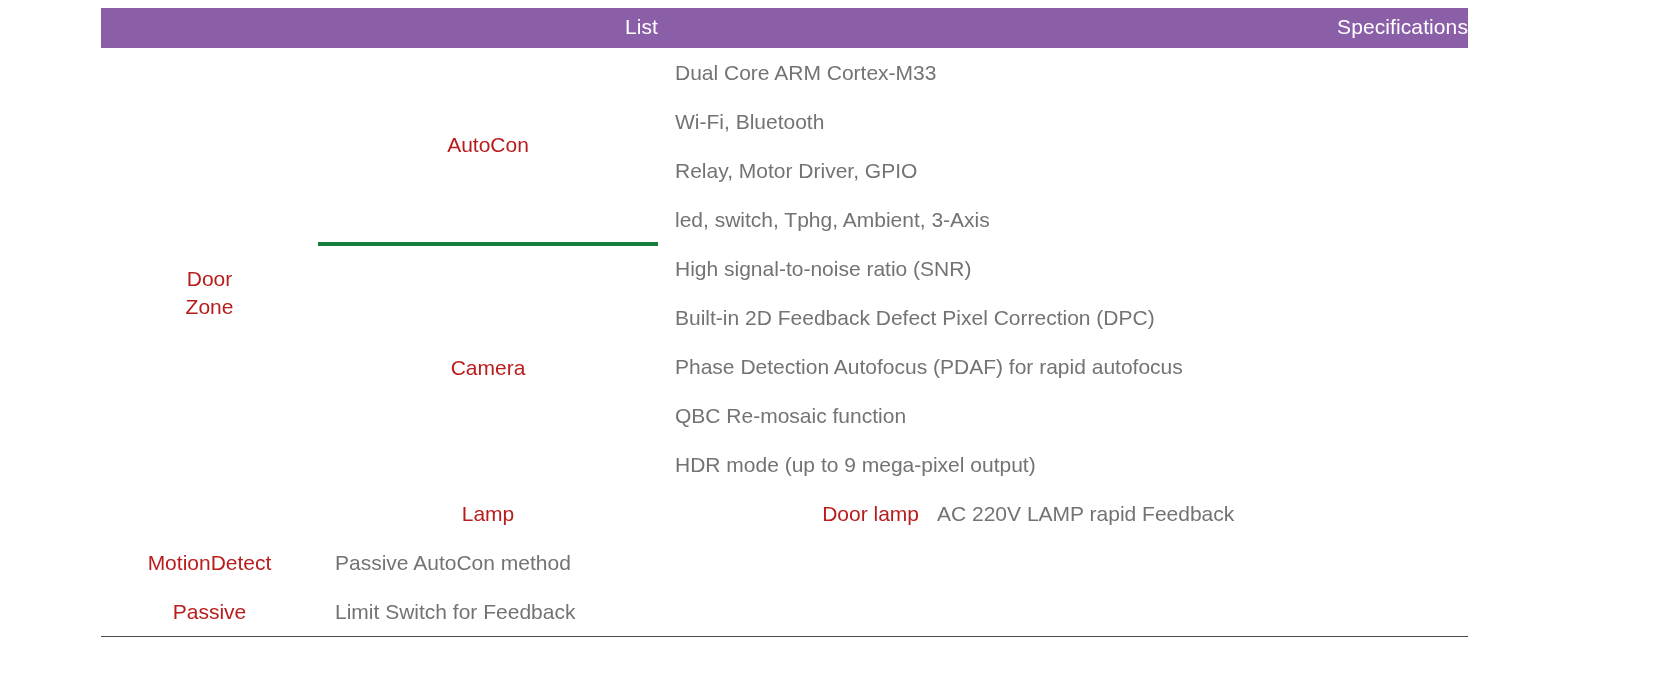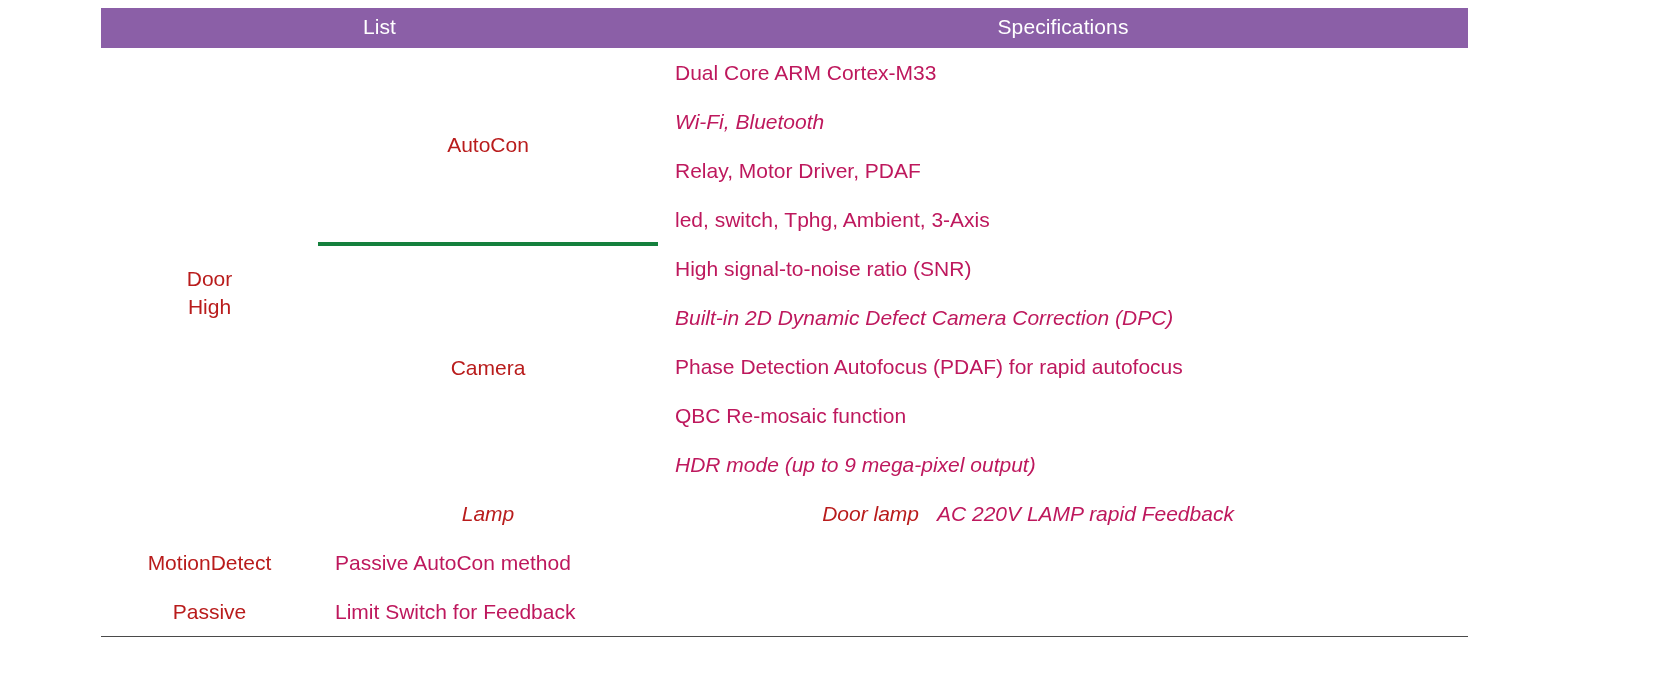--- a/index.html
+++ b/index.html
@@ -22,21 +22,21 @@
     border-collapse: collapse;
     table-layout: fixed;
   }
 
   
   .hdr-row th {
     background: #8b5fa7;
     color: #ffffff;
     font-size: 21px;
     font-weight: 400;
-    text-align: center;
+    text-align: right;
     padding: 7px 0 9px 0;
     border: none;
     letter-spacing: 0.1px;
   }
 
   
   .spec-table td {
     border: none;
     font-size: 21px;
     font-weight: 400;
@@ -59,34 +59,33 @@
   .group-cell {
     font-size: 21px;
   }
   .sub-cell {
     text-align: right;
     padding-left: 17px;
   }
 
   
   .spec-cell {
-    color: #be185d;
+    color: #737373;
     text-align: left;
     padding-left: 17px;
     height: 49px;
     box-sizing: border-box;
   }
 
   
   .rule-light {
     border-bottom: 1px solid #d9d9dd;
   }
   .rule-dark {
     border-bottom: 1px solid #4a4a4a;
-    font-style: italic;
   }
   .rule-group {
     border-bottom: 1px solid #c9c9d2;
   }
   .rule-none {
     border-bottom: none;
   }
 
   
   .table-bottom-rule {
@@ -127,41 +126,41 @@
       <th colspan="2">List</th>
       <th colspan="2">Specifications</th>
     </tr>
   </thead>
 
   <tbody>
 
     <tr>
       <td class="zone-cell rule-none" rowspan="10">
         <div>Door</div>
-        <div>High</div>
+        <div>Zone</div>
       </td>
       <td class="group-cell rule-none" rowspan="4">AutoCon</td>
       <td class="spec-cell rule-light" colspan="2">Dual Core ARM Cortex-M33</td>
     </tr>
     <tr>
       <td class="spec-cell rule-dark" colspan="2">Wi-Fi, Bluetooth</td>
     </tr>
     <tr>
-      <td class="spec-cell rule-light" colspan="2">Relay, Motor Driver, PDAF</td>
+      <td class="spec-cell rule-light" colspan="2">Relay, Motor Driver, GPIO</td>
     </tr>
     <tr>
       <td class="spec-cell rule-light" colspan="2">led, switch, Tphg, Ambient, 3-Axis</td>
     </tr>
 
     <tr>
       <td class="group-cell rule-none" rowspan="5" style="border-top:4px solid #15803d;">Camera</td>
       <td class="spec-cell rule-light" colspan="2">High signal-to-noise ratio (SNR)</td>
     </tr>
     <tr>
-      <td class="spec-cell rule-dark" colspan="2">Built-in 2D Dynamic Defect Camera Correction (DPC)</td>
+      <td class="spec-cell rule-dark" colspan="2">Built-in 2D Feedback Defect Pixel Correction (DPC)</td>
     </tr>
     <tr>
       <td class="spec-cell rule-light" colspan="2">Phase Detection Autofocus (PDAF) for rapid autofocus</td>
     </tr>
     <tr>
       <td class="spec-cell rule-light" colspan="2">QBC Re-mosaic function</td>
     </tr>
     <tr>
       <td class="spec-cell rule-dark" colspan="2">HDR mode (up to 9 mega-pixel output)</td>
     </tr>

